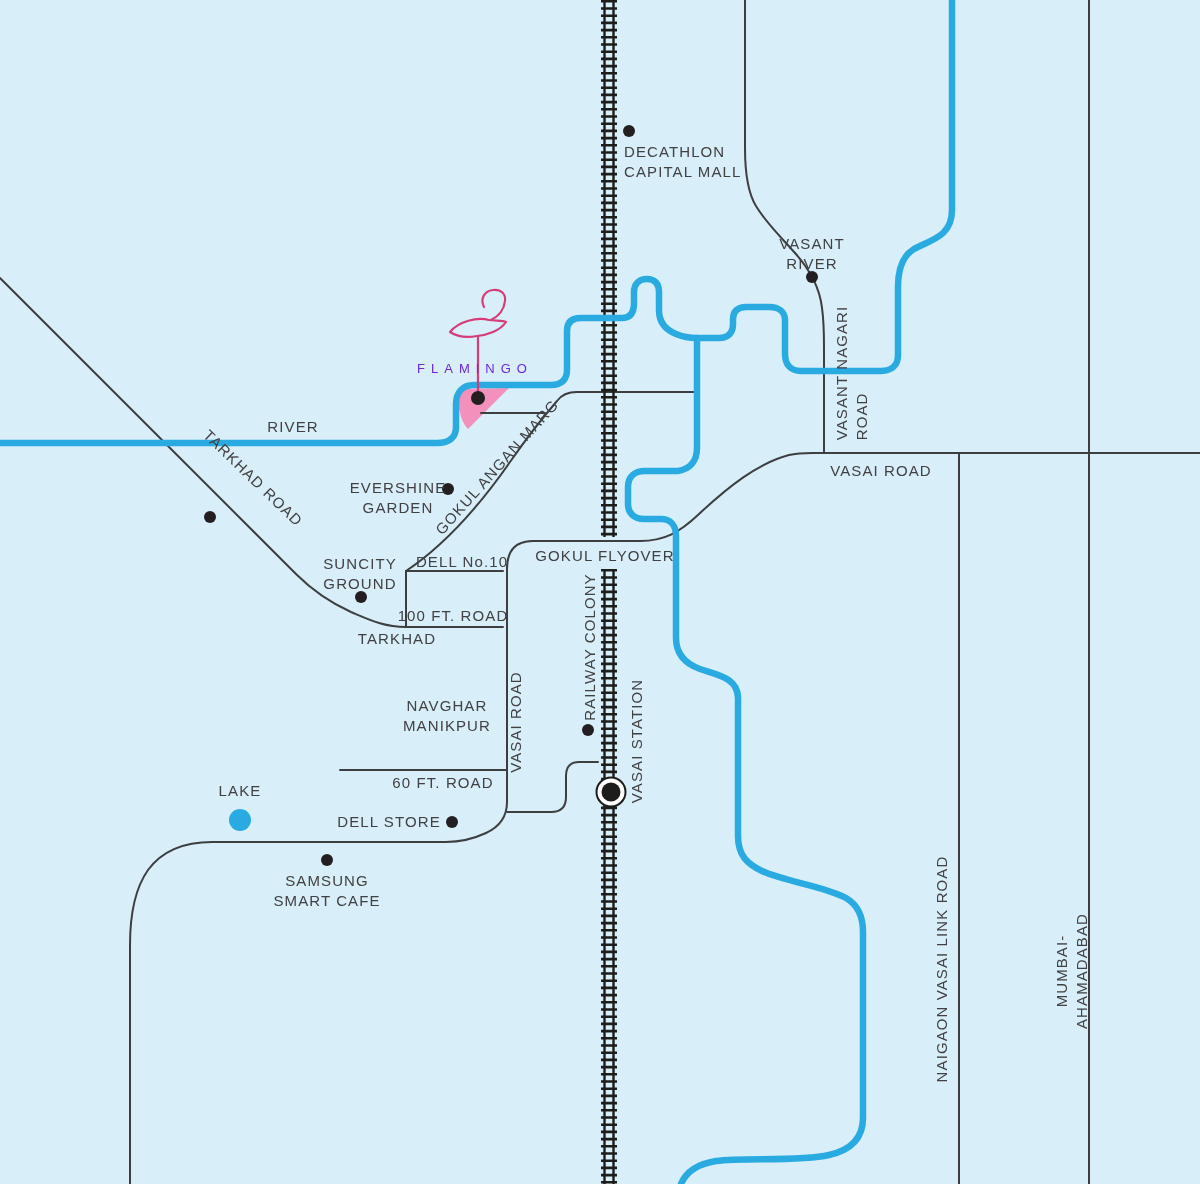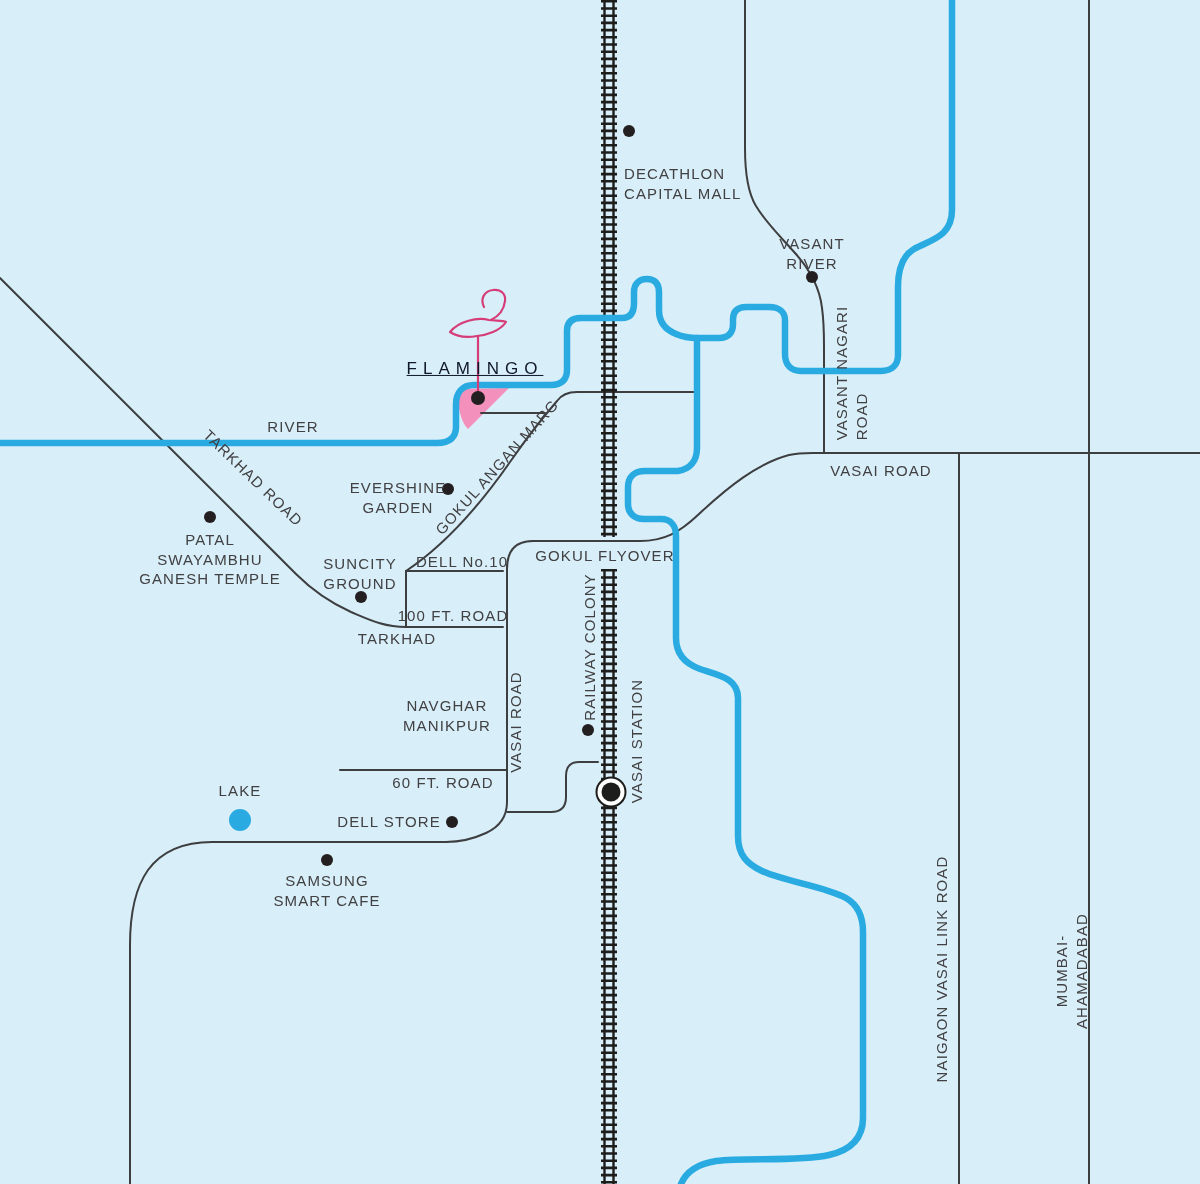--- a/index.html
+++ b/index.html
@@ -18,31 +18,29 @@
     color:#414042;
     letter-spacing:1.1px;
     white-space:pre-line;
     text-align:center;
     transform:translate(-50%,-50%);
     pointer-events:none;
   }
   .lbl-left{
     text-align:left;
     transform:translate(0,-50%);
-    margin-top:22px;
   }
   .vert{transform:translate(-50%,-50%) rotate(-90deg);}
   .vert-left{transform:translate(-50%,-50%) rotate(-90deg);text-align:left;}
   .diag-dn{transform:translate(-50%,-50%) rotate(44deg);}
   .diag-up{transform:translate(-50%,-50%) rotate(-48deg);}
   .flam{
-    color:#0f172a;
-    font-size:17px;
+    color:#6d28d9;
+    font-size:13px;
     letter-spacing:6px;
-    text-decoration:underline;
   }
 </style>
 </head>
 <body>
 
 <div class="map">
 
   <svg width="1200" height="1184" viewBox="0 0 1200 1184">
 
     <path d="M 458,389 L 509,388 L 468,429 C 462,423 459,412 458,401 Z" fill="#f391bc"></path>
@@ -116,23 +114,20 @@
   <div class="lbl" style="left:812px;top:253px">VASANT
 RIVER</div>
   <div class="lbl vert-left" style="left:851px;top:373px">VASANT NAGARI
 ROAD</div>
   <div class="lbl" style="left:881px;top:471px">VASAI ROAD</div>
   <div class="lbl flam" style="left:475px;top:369px">FLAMINGO</div>
   <div class="lbl diag-dn" style="left:253px;top:478px">TARKHAD ROAD</div>
   <div class="lbl" style="left:398px;top:497px">EVERSHINE
 GARDEN</div>
   <div class="lbl diag-up" style="left:497px;top:467px">GOKUL ANGAN MARG</div>
-  <div class="lbl" style="left:210px;top:559px">PATAL
-SWAYAMBHU
-GANESH TEMPLE</div>
   <div class="lbl" style="left:360px;top:573px">SUNCITY
 GROUND</div>
   <div class="lbl" style="left:462px;top:562px">DELL No.10</div>
   <div class="lbl" style="left:605px;top:556px">GOKUL FLYOVER</div>
   <div class="lbl" style="left:453px;top:616px">100 FT. ROAD</div>
   <div class="lbl" style="left:397px;top:639px">TARKHAD</div>
   <div class="lbl vert" style="left:590px;top:647px">RAILWAY COLONY</div>
   <div class="lbl vert" style="left:637px;top:741px">VASAI STATION</div>
   <div class="lbl" style="left:447px;top:715px">NAVGHAR
 MANIKPUR</div>

